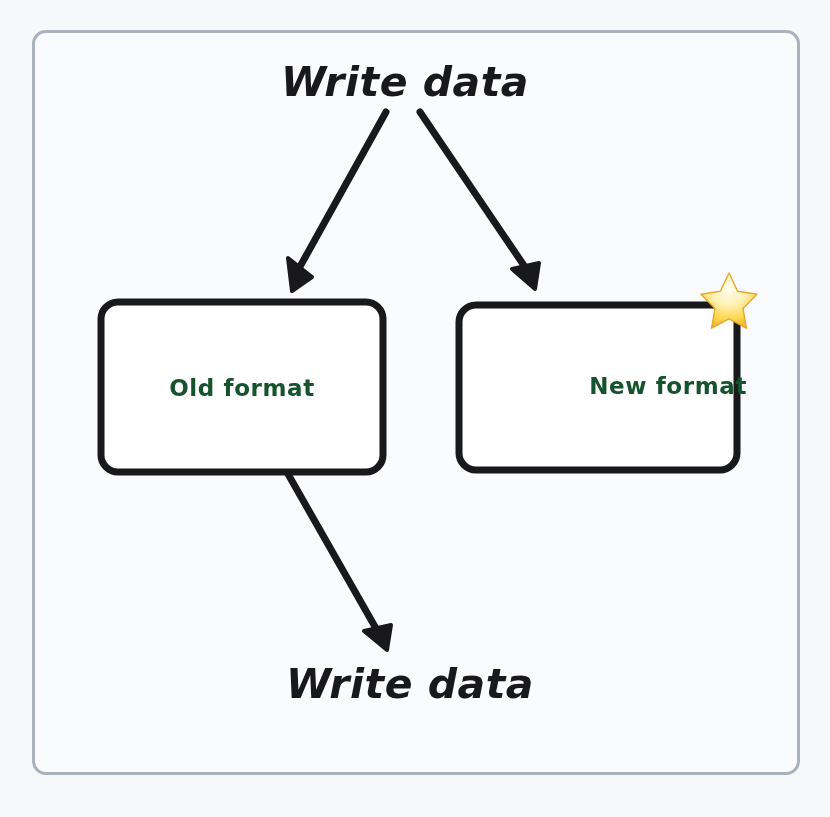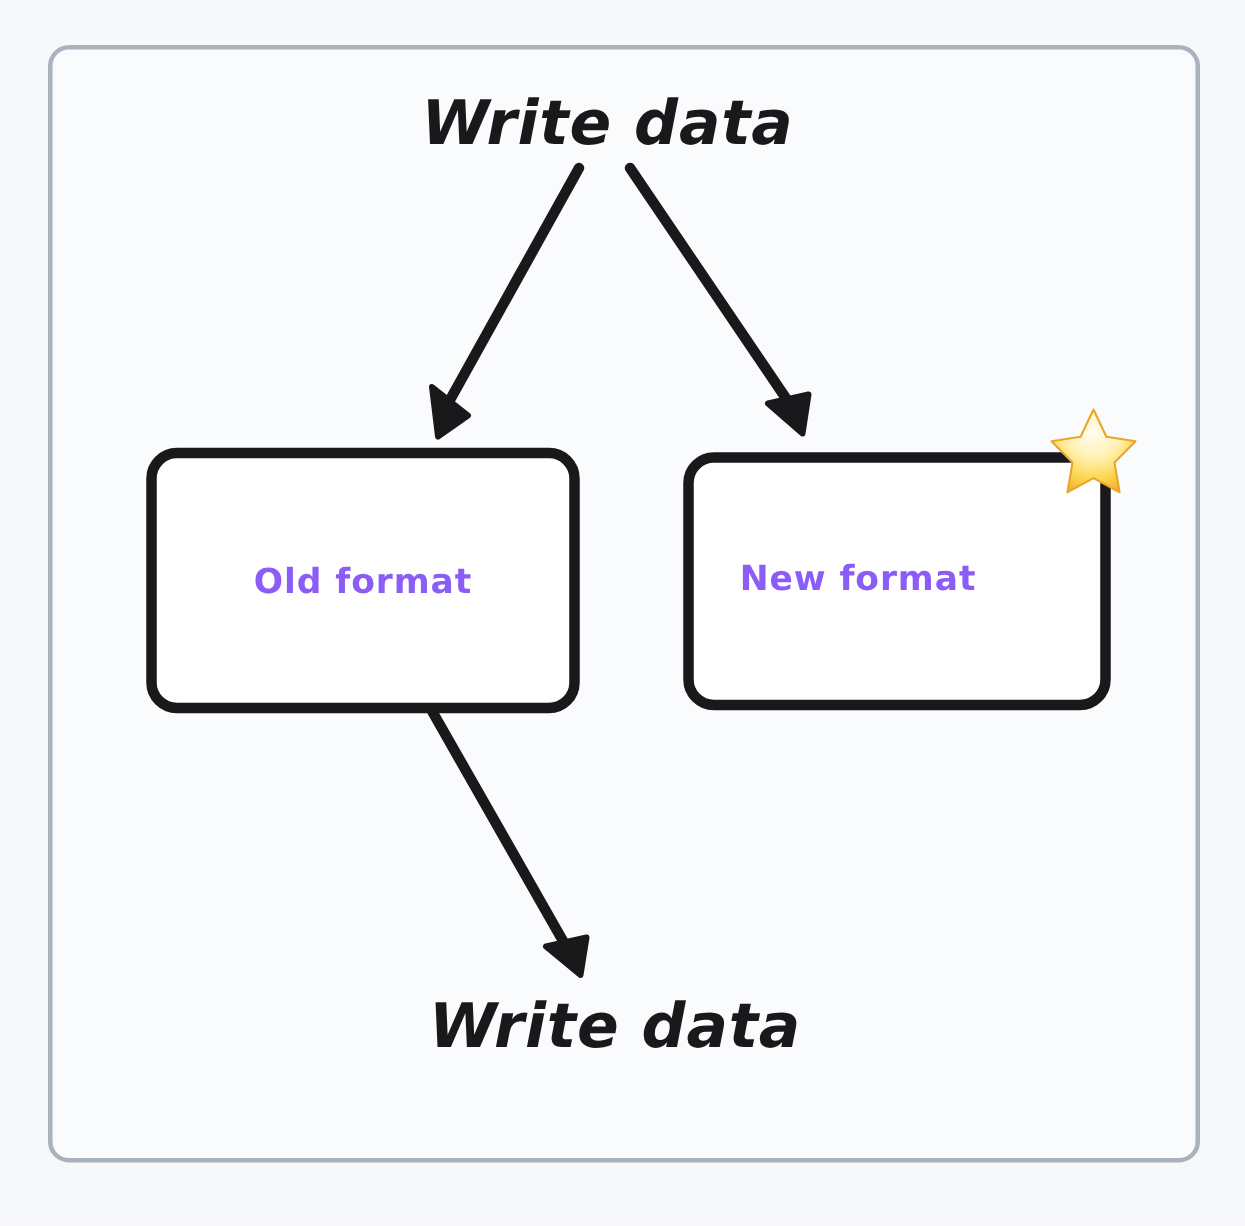--- a/index.html
+++ b/index.html
@@ -52,43 +52,44 @@
     font-weight: bold;
     font-style: italic;
     letter-spacing: 0.5px;
     text-align: center;
   }
   .box-text {
     font-size: 23px;
     font-weight: bold;
     letter-spacing: 0.6px;
     text-align: center;
-    color: #8b5cf6;
+    color: #14532d;
   }
   #write-label {
     left: 0;
     top: 58px;
     width: 810px;
     text-align: center;
   }
   #read-label {
     left: 0;
     top: 660px;
     width: 820px;
     text-align: center;
   }
   #old-format-label {
     left: 101px;
     top: 375px;
     width: 282px;
   }
   #new-format-label {
-    left: 433px;
+    left: 469px;
     top: 373px;
     width: 278px;
+    text-align: right;
   }
 </style>
 </head>
 <body>
 
 <div id="canvas">
 
   <div class="frame"></div>
 
   <svg class="overlay" viewBox="0 0 830 817" width="830" height="817" xmlns="http://www.w3.org/2000/svg">

